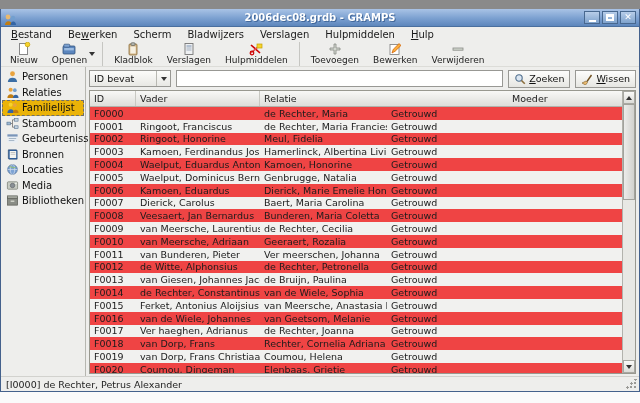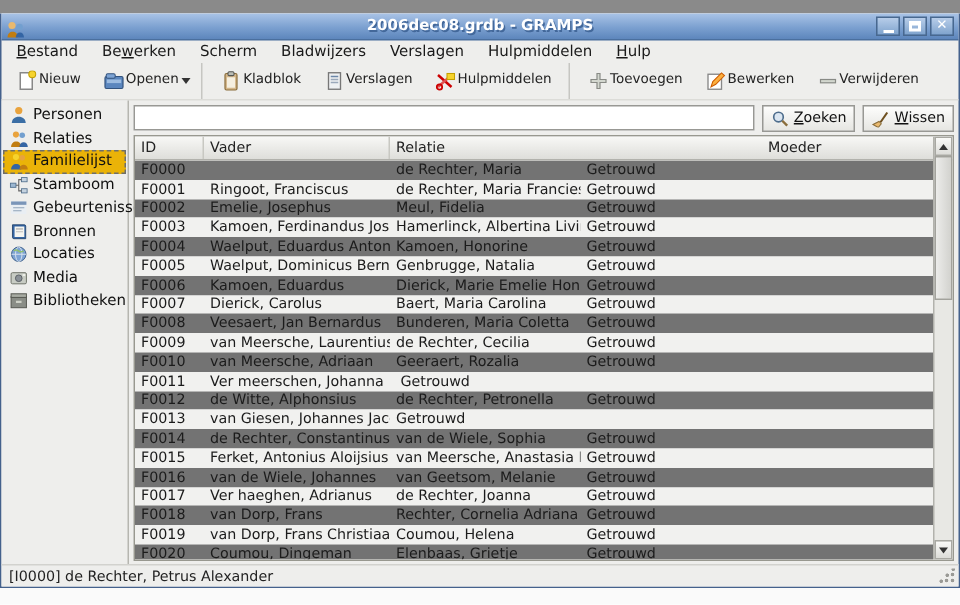--- a/index.html
+++ b/index.html
@@ -22,21 +22,21 @@
          border:1px solid #48688f; display:flex; align-items:center; justify-content:center; }
   .wbtn .min{ width:7px; height:2px; background:#fff; margin-top:6px; }
   .wbtn .max{ width:8px; height:7px; border:2px solid #fff; border-top-width:3px; }
   .wbtn .cls{ color:#fff; font-size:9px; font-weight:bold; line-height:1; }
   
   .menubar{ height:14px; flex:none; display:flex; align-items:center; padding:0 2px; font-size:10px; color:#1a1a1a; }
   .menu-item{ padding:0 8px; cursor:default; }
   
   .toolbar{ height:26px; flex:none; display:flex; align-items:center; padding:0 2px;
             border-bottom:1px solid #dcdcd8; }
-  .tbtn{ display:flex; flex-direction:row; align-items:center; justify-content:center;
+  .tbtn{ display:flex; flex-direction:column; align-items:center; justify-content:center;
          font-size:9px; color:#222; padding:0 7px; height:26px; }
   .tbtn svg{ width:16px; height:14px; display:block; }
   .tbtn .lbl{ line-height:1.1; }
   .drop-arrow{ display:flex; align-items:center; padding:0 3px 0 0; height:26px; }
   .drop-arrow .tri{ width:0; height:0; border-left:3px solid transparent; border-right:3px solid transparent;
                     border-top:4px solid #333; }
   .tsep{ width:1px; height:24px; background:#c6c6c2; margin:0 4px; flex:none; }
   
   .content{ flex:1; display:flex; min-height:0; }
   .sidebar{ width:85px; flex:none; background:#eeeeec; border-right:1px solid #b6b6b0;
@@ -63,21 +63,21 @@
   .table-wrap{ flex:1; position:relative; border:1px solid #98988f; background:#fff; min-height:0; overflow:hidden; }
   .thead{ display:flex; height:16px; margin-right:0;
           background:linear-gradient(#f8f8f6,#dededa); border-bottom:1px solid #b2b2ac; }
   .th{ font-size:9.5px; color:#222; padding:1.5px 4px 0 4px; border-right:1px solid #c8c8c2;
        white-space:nowrap; overflow:hidden; }
   .col-id{ width:46px; flex:none; }
   .col-vader{ width:124px; flex:none; }
   .col-moeder{ width:127px; flex:none; }
   .col-relatie{ flex:1; min-width:0; border-right:none; }
   .tbody{ position:absolute; top:16px; left:0; right:13px; bottom:0; overflow:hidden; }
-  .trow{ display:flex; height:12.8px; align-items:center; background:#737373; }
+  .trow{ display:flex; height:12.8px; align-items:center; background:#ef4444; }
   .trow.alt{ background:#f1f1ef; }
   .cell{ font-size:9.5px; color:#1b1b1b; padding:0 4px; white-space:nowrap; overflow:hidden; }
   
   .vscroll{ position:absolute; top:0; right:0; width:13px; bottom:0; background:#e8e8e4; border-left:1px solid #b2b2ac; }
   .sbtn{ position:absolute; left:0; right:0; height:13px; background:linear-gradient(#fafaf8,#dcdcd8);
          border:1px solid #a8a8a2; display:flex; align-items:center; justify-content:center; }
   .sbtn.up{ top:0; } .sbtn.down{ bottom:0; }
   .tri-up{ width:0; height:0; border-left:3px solid transparent; border-right:3px solid transparent; border-bottom:4px solid #333; }
   .tri-down{ width:0; height:0; border-left:3px solid transparent; border-right:3px solid transparent; border-top:4px solid #333; }
   .sthumb{ position:absolute; top:13px; left:0; right:0; height:96px;
@@ -297,20 +297,26 @@
               <rect x="1.5" y="2" width="11" height="2.6" fill="#a8aba2" stroke="#54564f" stroke-width="0.7"></rect>
               <rect x="5" y="7" width="4" height="1.6" fill="#cfd2c8"></rect>
             </svg>
           <span>Bibliotheken</span>
         </div>
       </div>
 
       <div class="main">
 
         <div class="filter-row">
+          <div class="combo">
+            <span>ID bevat</span>
+            <span class="combo-arrow">
+                <span class="tri"></span>
+              </span>
+          </div>
           <input class="search-input" type="text" value="" style="">
           <div class="btn">
             <svg viewBox="0 0 12 12">
                 <circle cx="5" cy="5" r="3.2" fill="#dbe6f1" stroke="#4e6d8c" stroke-width="1.1"></circle>
                 <line x1="7.5" y1="7.5" x2="10.8" y2="10.8" stroke="#8a6d3b" stroke-width="1.6"></line>
               </svg>
             <span><span style="text-decoration: underline;">Z</span>oeken</span>
           </div>
           <div class="btn">
             <svg viewBox="0 0 12 12">
@@ -336,21 +342,21 @@
                 <span class="cell col-relatie">Getrouwd</span>
               </div>
               <div class="trow alt">
                 <span class="cell col-id">F0001</span>
                 <span class="cell col-vader">Ringoot, Franciscus</span>
                 <span class="cell col-moeder">de Rechter, Maria Franciesca</span>
                 <span class="cell col-relatie">Getrouwd</span>
               </div>
               <div class="trow">
                 <span class="cell col-id">F0002</span>
-                <span class="cell col-vader">Emelie, Josephus</span>
+                <span class="cell col-vader">Ringoot, Honorine</span>
                 <span class="cell col-moeder">Meul, Fidelia</span>
                 <span class="cell col-relatie">Getrouwd</span>
               </div>
               <div class="trow alt">
                 <span class="cell col-id">F0003</span>
                 <span class="cell col-vader">Kamoen, Ferdinandus Josep...</span>
                 <span class="cell col-moeder">Hamerlinck, Albertina Livina</span>
                 <span class="cell col-relatie">Getrouwd</span>
               </div>
               <div class="trow">
@@ -390,32 +396,34 @@
                 <span class="cell col-relatie">Getrouwd</span>
               </div>
               <div class="trow">
                 <span class="cell col-id">F0010</span>
                 <span class="cell col-vader">van Meersche, Adriaan</span>
                 <span class="cell col-moeder">Geeraert, Rozalia</span>
                 <span class="cell col-relatie">Getrouwd</span>
               </div>
               <div class="trow alt">
                 <span class="cell col-id">F0011</span>
+                <span class="cell col-vader">van Bunderen, Pieter</span>
                 <span class="cell col-moeder">Ver meerschen, Johanna</span>
                 <span class="cell col-relatie">Getrouwd</span>
               </div>
               <div class="trow">
                 <span class="cell col-id">F0012</span>
                 <span class="cell col-vader">de Witte, Alphonsius</span>
                 <span class="cell col-moeder">de Rechter, Petronella</span>
                 <span class="cell col-relatie">Getrouwd</span>
               </div>
               <div class="trow alt">
                 <span class="cell col-id">F0013</span>
                 <span class="cell col-vader">van Giesen, Johannes Jacobus</span>
+                <span class="cell col-moeder">de Bruijn, Paulina</span>
                 <span class="cell col-relatie">Getrouwd</span>
               </div>
               <div class="trow">
                 <span class="cell col-id">F0014</span>
                 <span class="cell col-vader">de Rechter, Constantinus</span>
                 <span class="cell col-moeder">van de Wiele, Sophia</span>
                 <span class="cell col-relatie">Getrouwd</span>
               </div>
               <div class="trow alt">
                 <span class="cell col-id">F0015</span>

